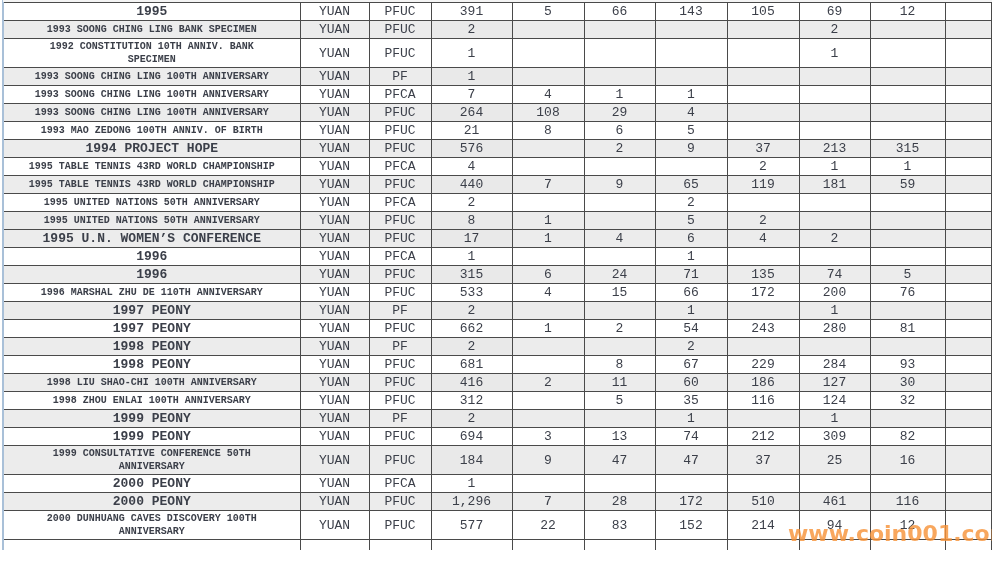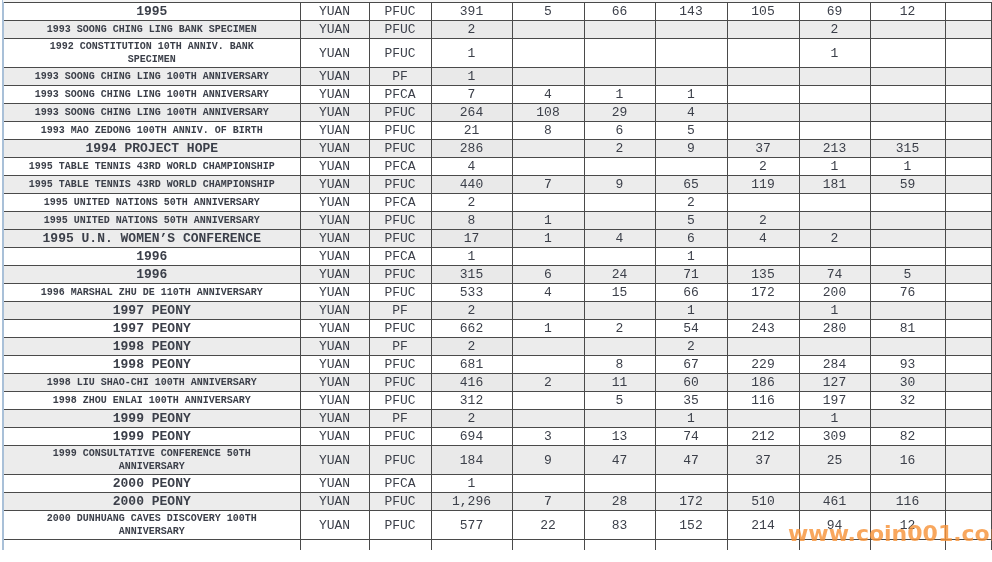--- a/index.html
+++ b/index.html
@@ -178,21 +178,21 @@
           <td>5</td>
           <td></td>
           <td></td>
           <td></td>
           <td></td>
         </tr>
         <tr class="alt" style="height: 18px;">
           <td class="desc border-left-page">1994 PROJECT HOPE</td>
           <td>YUAN</td>
           <td>PFUC</td>
-          <td class="total">286</td>
+          <td class="total">576</td>
           <td></td>
           <td>2</td>
           <td>9</td>
           <td>37</td>
           <td>213</td>
           <td>315</td>
           <td></td>
         </tr>
         <tr style="height: 18px;">
           <td class="desc border-left-page small">1995 TABLE TENNIS 43RD WORLD CHAMPIONSHIP</td>
@@ -365,21 +365,21 @@
         </tr>
         <tr style="height: 18px;">
           <td class="desc border-left-page small">1998 ZHOU ENLAI 100TH ANNIVERSARY</td>
           <td>YUAN</td>
           <td>PFUC</td>
           <td class="total">312</td>
           <td></td>
           <td>5</td>
           <td>35</td>
           <td>116</td>
-          <td>197</td>
+          <td>124</td>
           <td>32</td>
           <td></td>
         </tr>
         <tr class="alt" style="height: 18px;">
           <td class="desc border-left-page">1999 PEONY</td>
           <td>YUAN</td>
           <td>PF</td>
           <td class="total">2</td>
           <td></td>
           <td></td>

